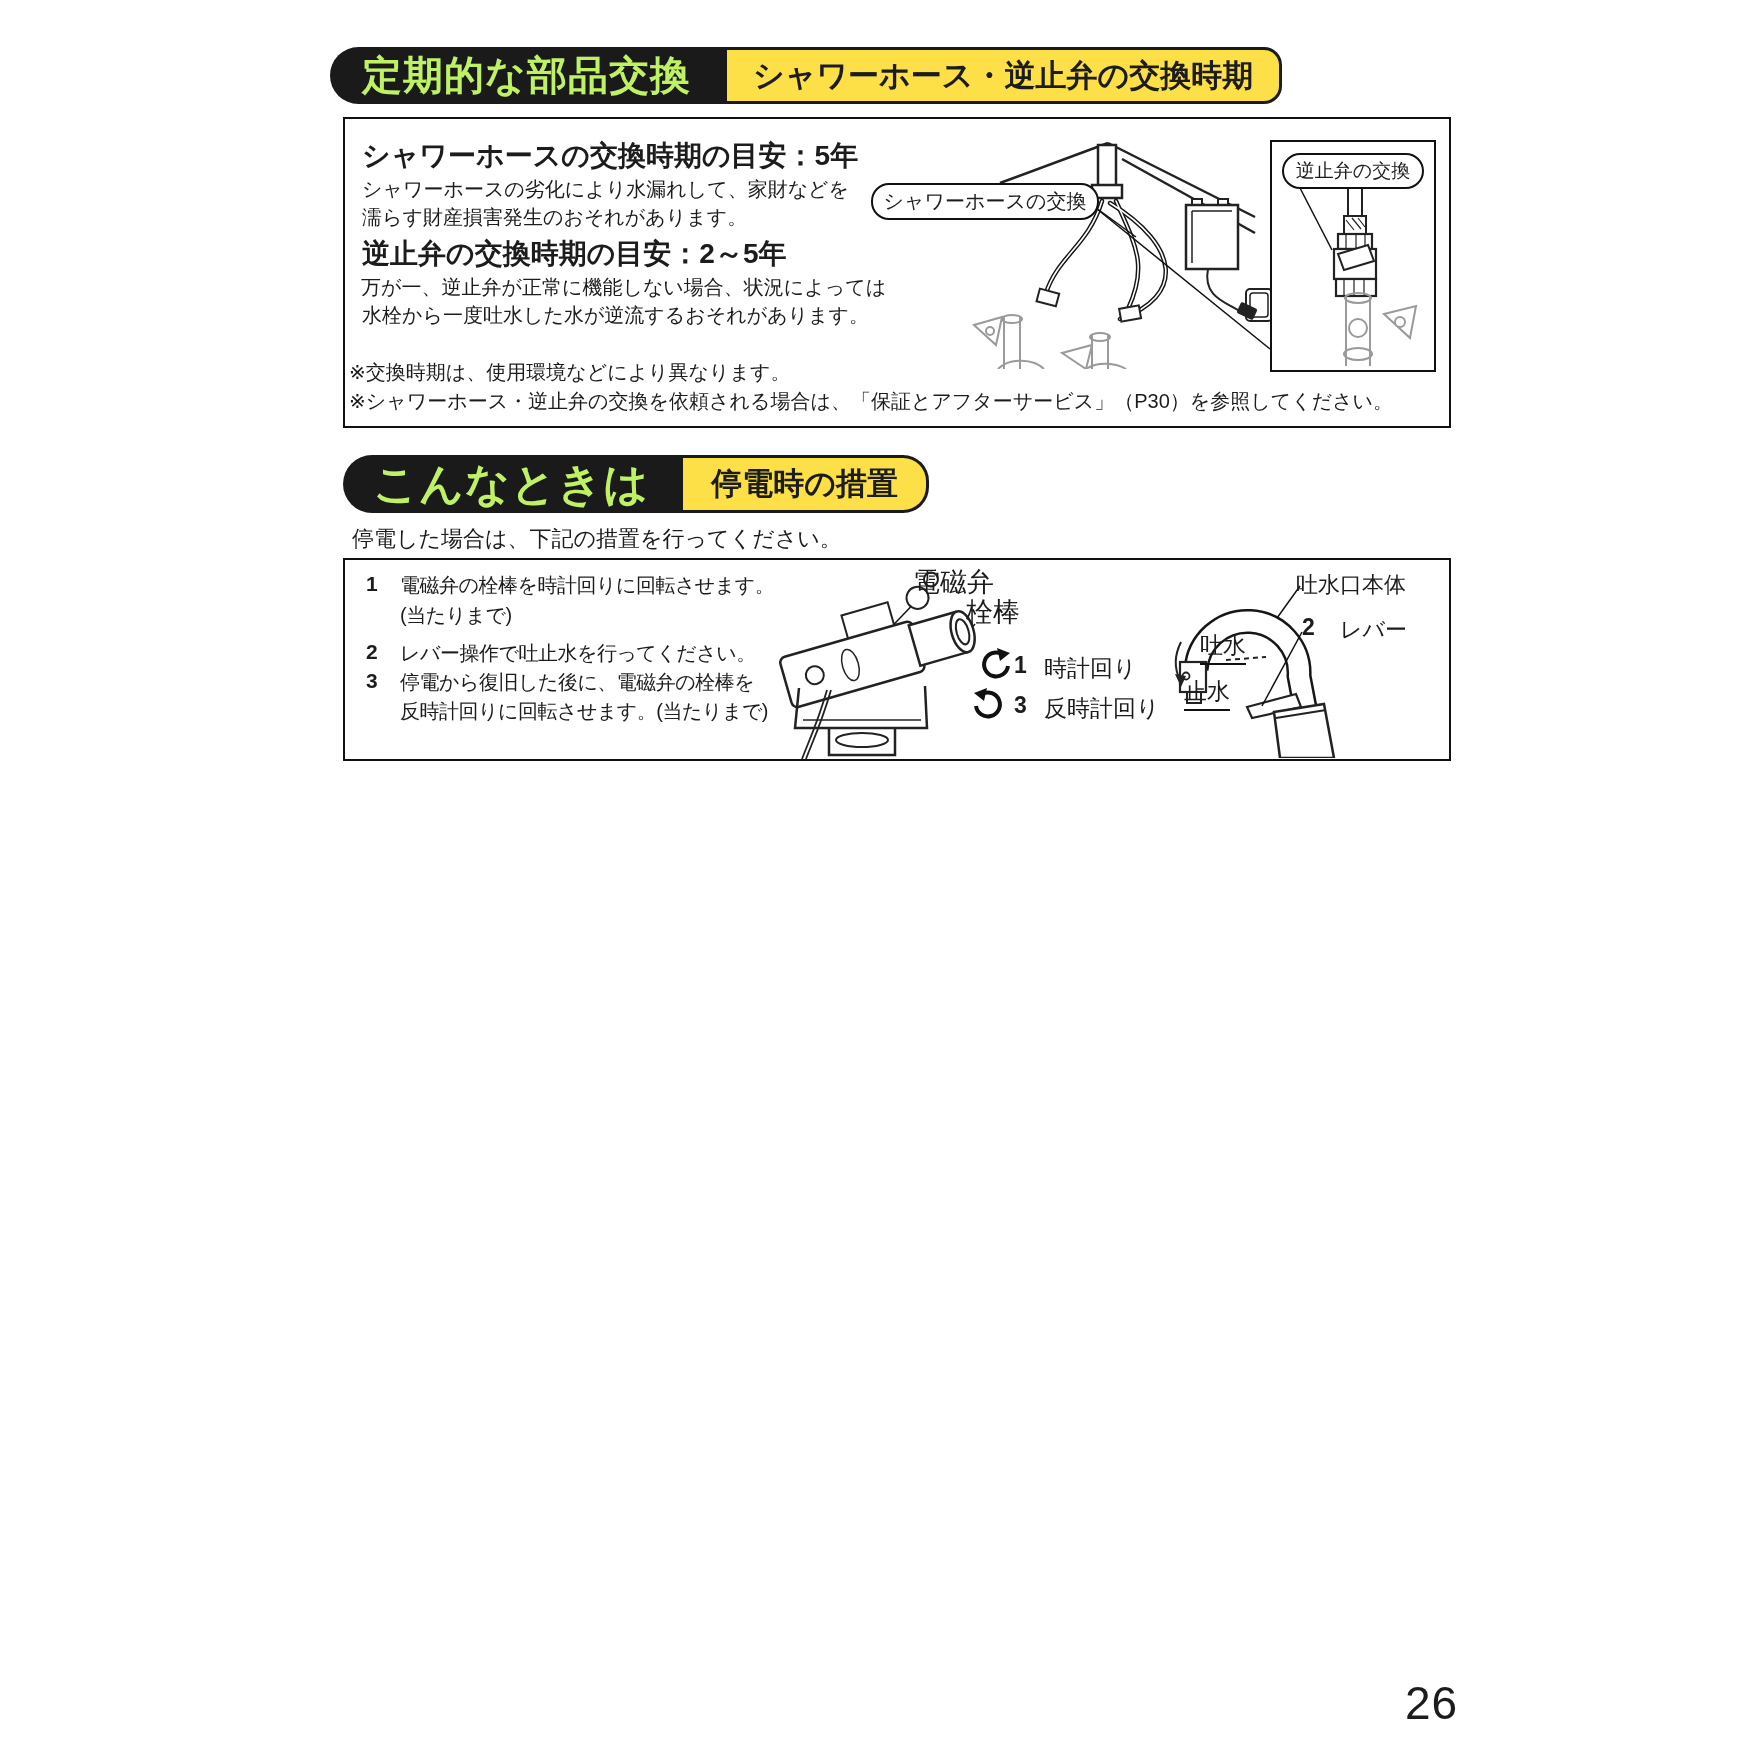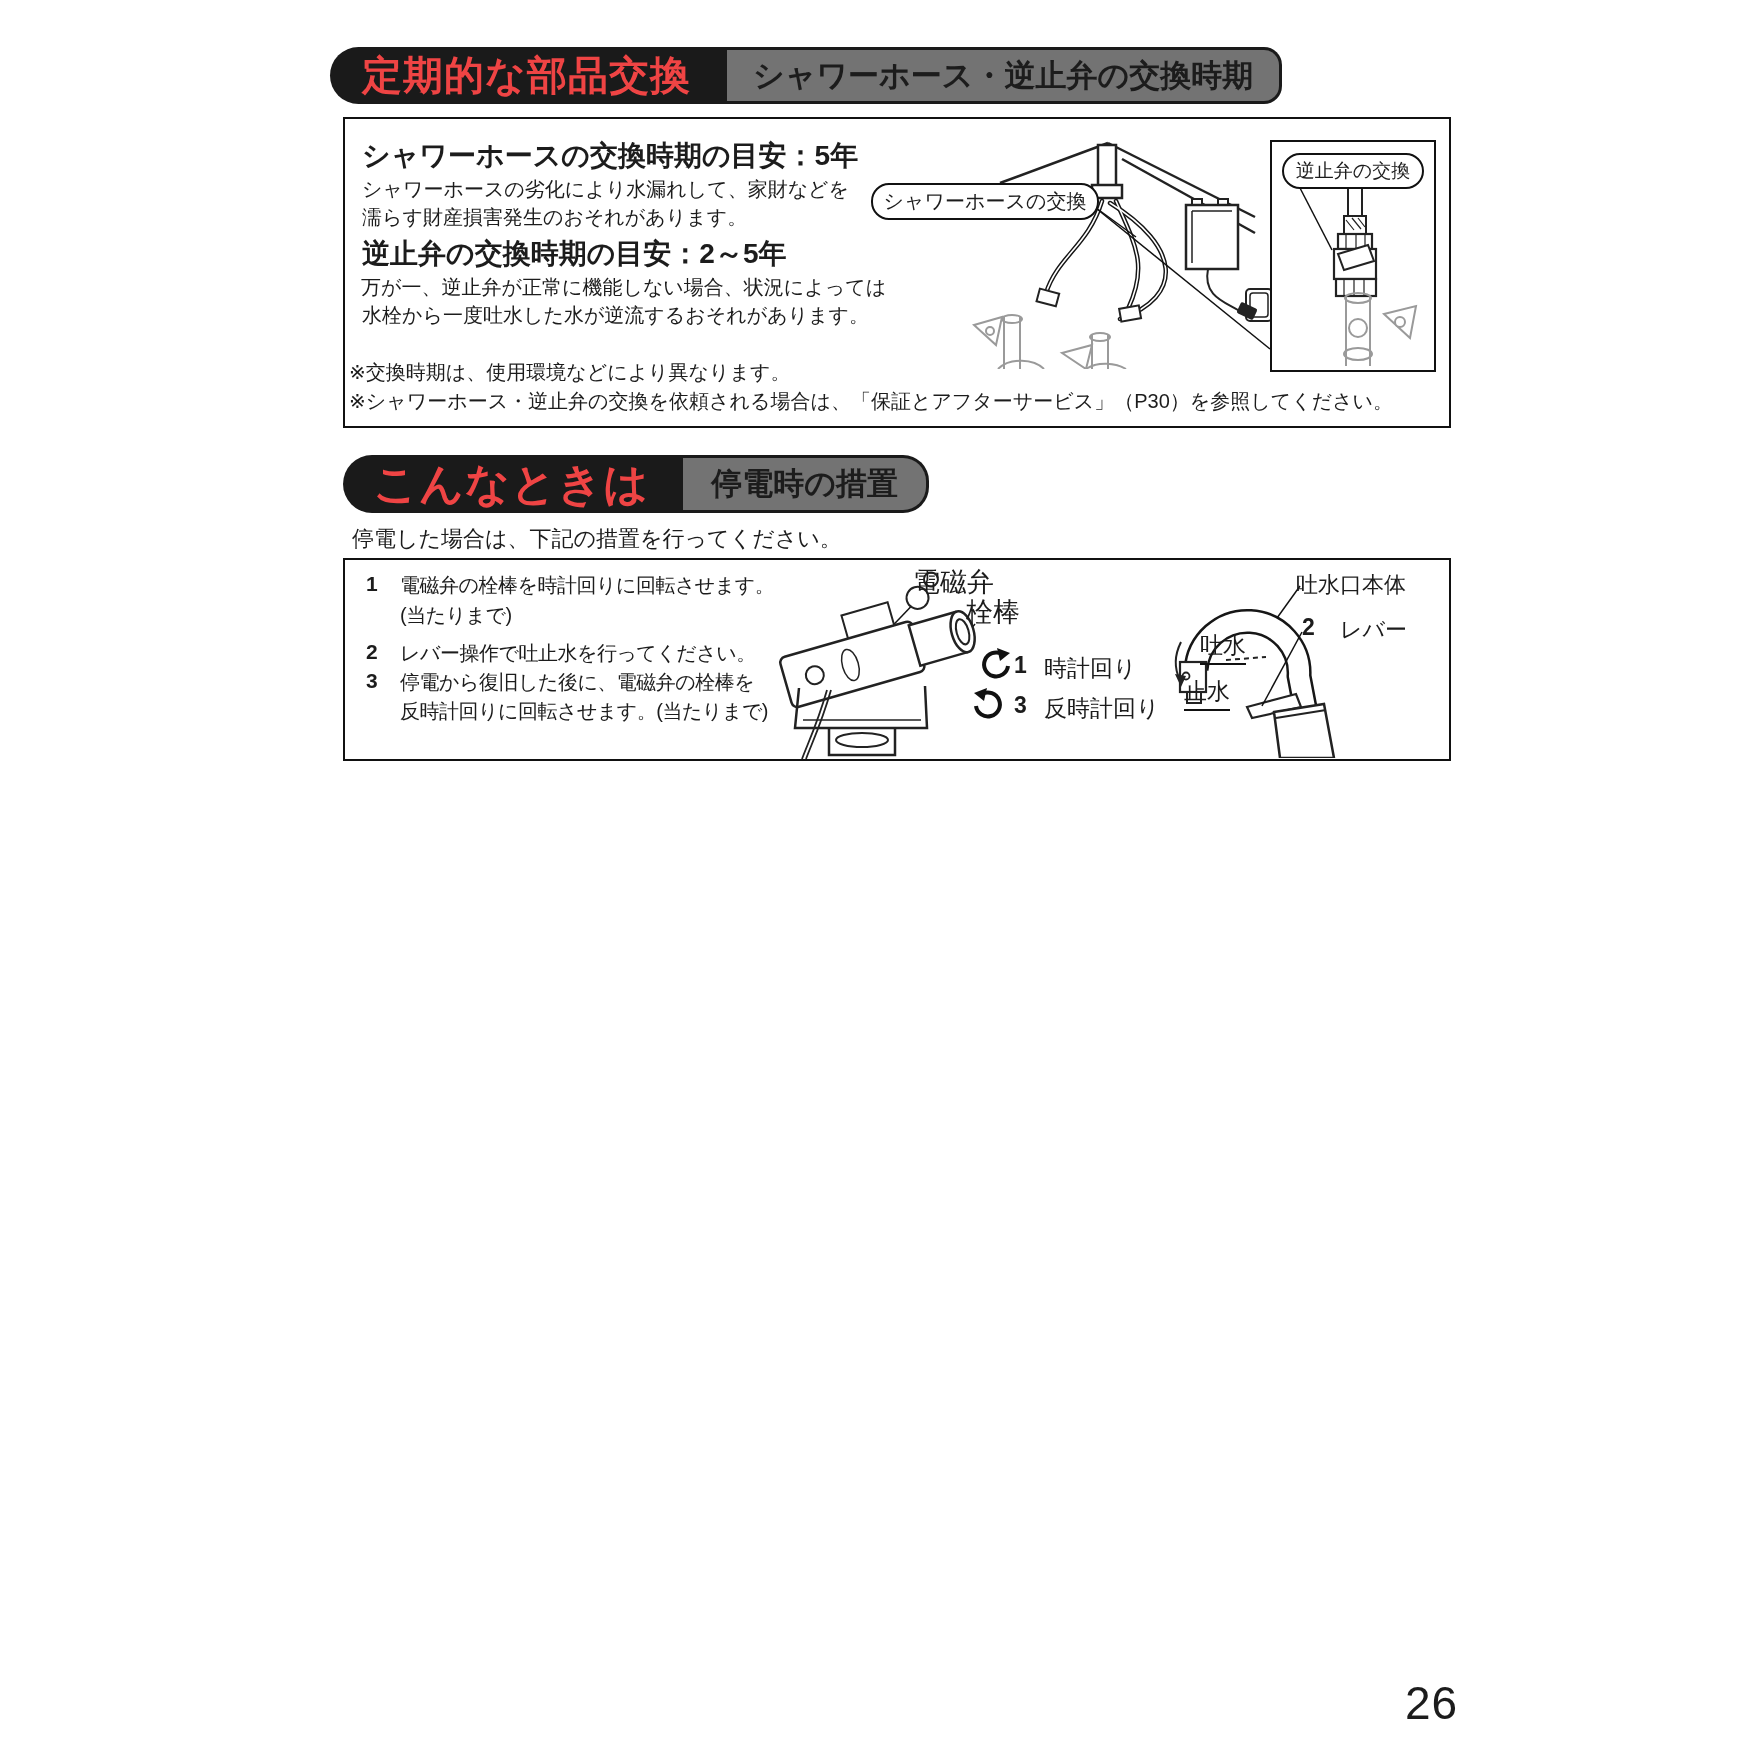--- a/index.html
+++ b/index.html
@@ -1,23 +1,23 @@
 <!DOCTYPE html>
 <html><head>
 <meta charset="utf-8">
 <style>
   html,body{margin:0;padding:0;background:#fff;}
   body{width:1754px;height:1754px;position:relative;overflow:hidden;
        font-family:"Liberation Sans","DejaVu Sans",sans-serif;color:#1c1c1c;}
   .abs{position:absolute;}
   
   .hdr{display:flex;align-items:stretch;}
-  .hdr-black{background:#1a1a1a;color:#ef4444;font-weight:bold;display:flex;align-items:center;
+  .hdr-black{background:#1a1a1a;color:#bef264;font-weight:bold;display:flex;align-items:center;
              border-radius:29px 0 0 29px;letter-spacing:1px;}
-  .hdr-white{border:3px solid #1a1a1a;border-left:none;background:#737373;font-weight:bold;
+  .hdr-white{border:3px solid #1a1a1a;border-left:none;background:#fde047;font-weight:bold;
              display:flex;align-items:center;}
   
   .frame{border:2px solid #111;background:#fff;}
   .title{font-size:28px;font-weight:600;white-space:nowrap;}
   .body-t{font-size:20px;white-space:nowrap;line-height:24px;}
   .note-t{font-size:20px;white-space:nowrap;}
   .pill{border:2px solid #111;border-radius:18px;background:#fff;display:flex;
         align-items:center;justify-content:center;white-space:nowrap;z-index:3;}
   .step-num{font-size:21px;font-weight:bold;}
   .step-t{font-size:20px;letter-spacing:-0.5px;white-space:nowrap;}

